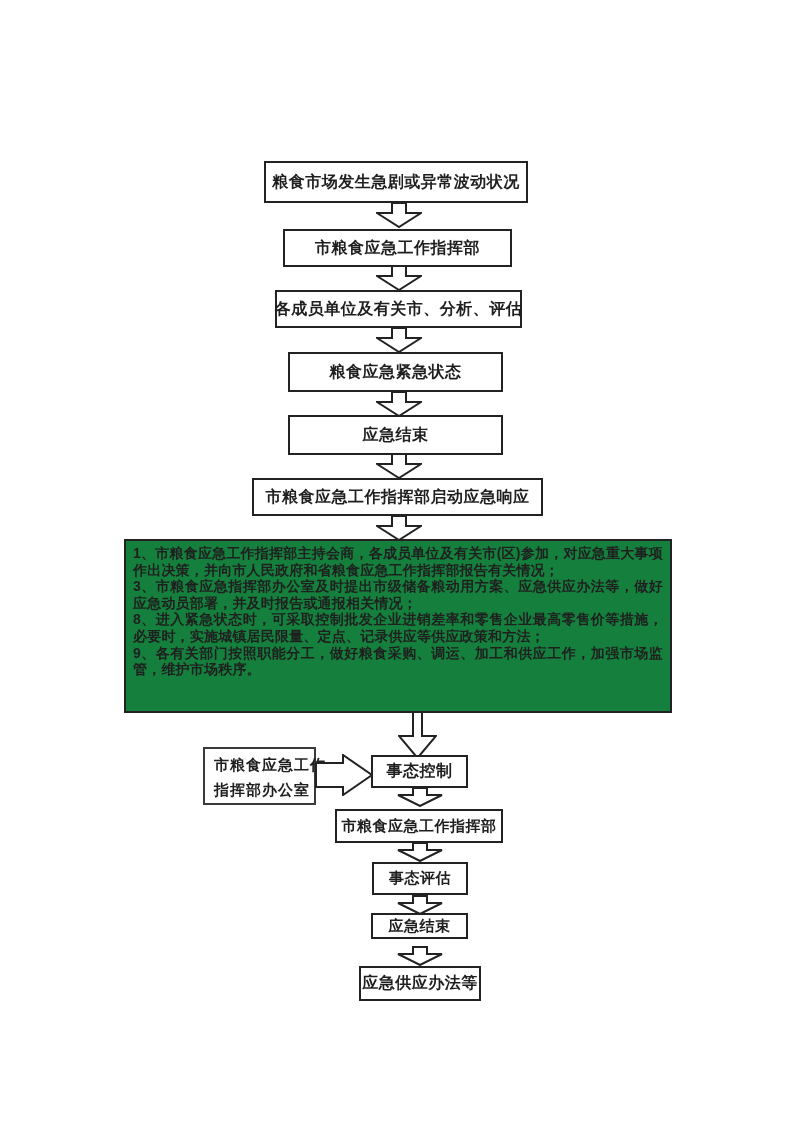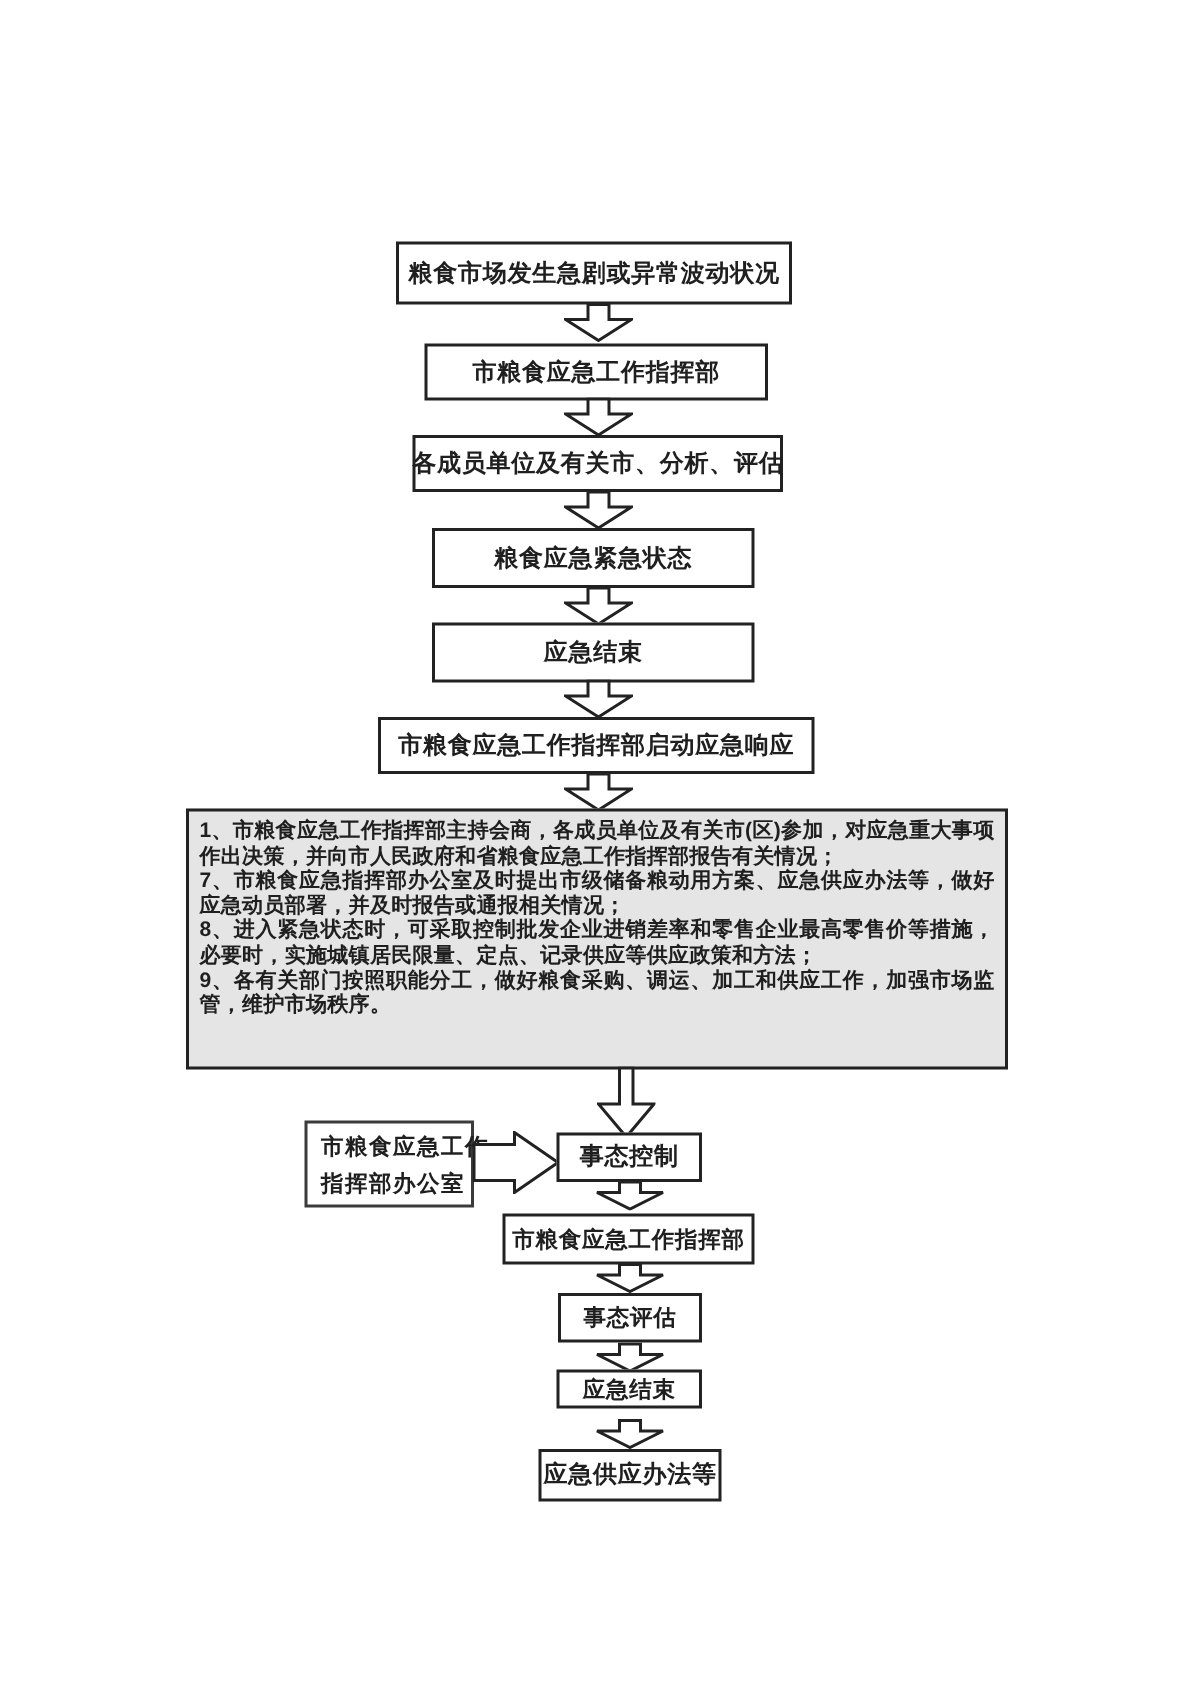--- a/index.html
+++ b/index.html
@@ -23,21 +23,21 @@
     font-weight:600;
     letter-spacing:0.5px;
     white-space:nowrap;
   }
   .f16{font-size:16px;}
   .f15{font-size:15px;}
   .bigbox{
     position:absolute;
     box-sizing:border-box;
     border:2px solid #222222;
-    background:#e5e5e5;
+    background:#15803d;
     font-size:14px;
     font-weight:600;
     line-height:16.6px;
     padding:4px 7px 0 7px;
     text-align:justify;
     letter-spacing:0.2px;
   }
   .bigbox .mitem{text-align:justify;}
   .sidebox{
     position:absolute;
@@ -102,21 +102,21 @@
   <div class="box f16" style="left:252px;top:478px;width:291px;height:38px">
     <span>市粮食应急工作指挥部启动应急响应</span>
   </div>
 
   <svg class="arr" style="left:376px;top:515px" width="46" height="26" viewBox="-1 -1 46 26">
     <polygon points="15,0 29,0 29,10 44,10 22,24 0,10 15,10"></polygon>
   </svg>
 
   <div class="bigbox" style="left:124px;top:539px;width:548px;height:174px">
     <div class="mitem">1、市粮食应急工作指挥部主持会商，各成员单位及有关市(区)参加，对应急重大事项作出决策，并向市人民政府和省粮食应急工作指挥部报告有关情况；</div>
-    <div class="mitem">7、市粮食应急指挥部办公室及时提出市级储备粮动用方案、应急供应办法等，做好应急动员部署，并及时报告或通报相关情况；</div>
+    <div class="mitem">3、市粮食应急指挥部办公室及时提出市级储备粮动用方案、应急供应办法等，做好应急动员部署，并及时报告或通报相关情况；</div>
     <div class="mitem">8、进入紧急状态时，可采取控制批发企业进销差率和零售企业最高零售价等措施，必要时，实施城镇居民限量、定点、记录供应等供应政策和方法；</div>
     <div class="mitem">9、各有关部门按照职能分工，做好粮食采购、调运、加工和供应工作，加强市场监管，维护市场秩序。</div>
   </div>
 
   <svg class="arr" style="left:398px;top:711px" width="39" height="48" viewBox="-1 -1 39 48">
     <polygon points="14,0 23,0 23,24 37,24 18.5,46 0,24 14,24"></polygon>
   </svg>
 
   <div class="sidebox" style="left:203px;top:747px;width:113px;height:58px">
     <div>市粮食应急工作</div>

